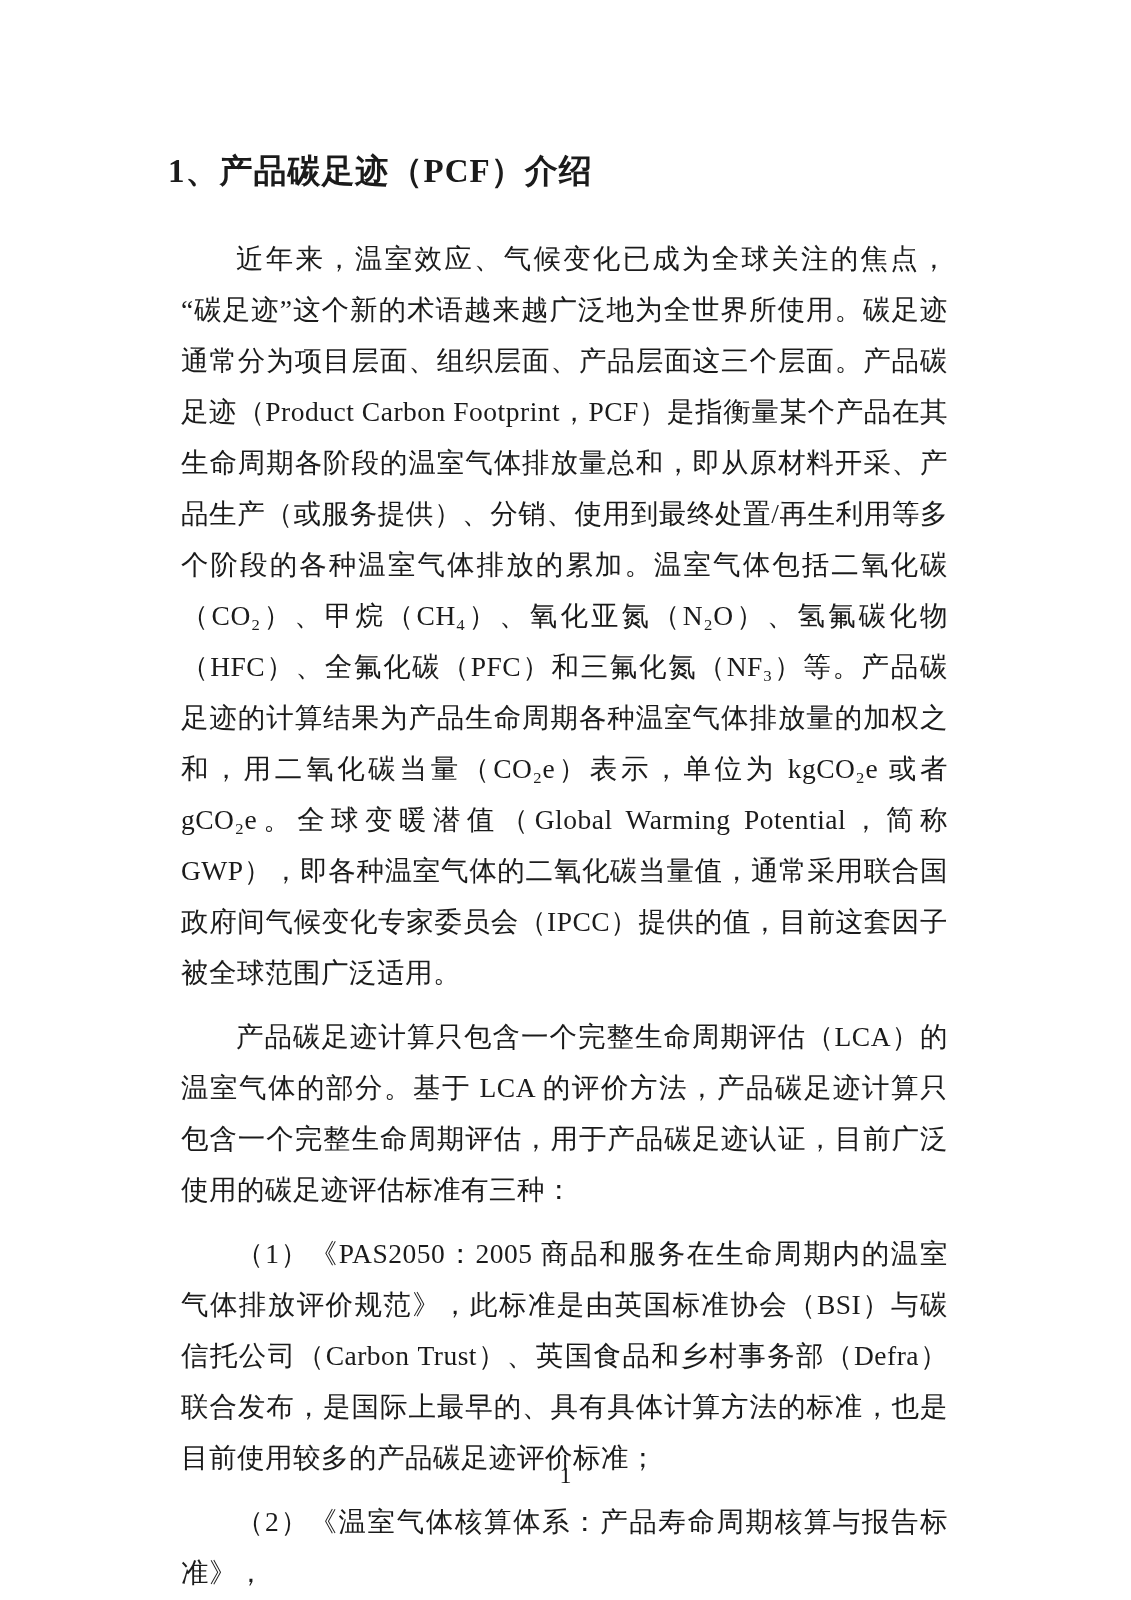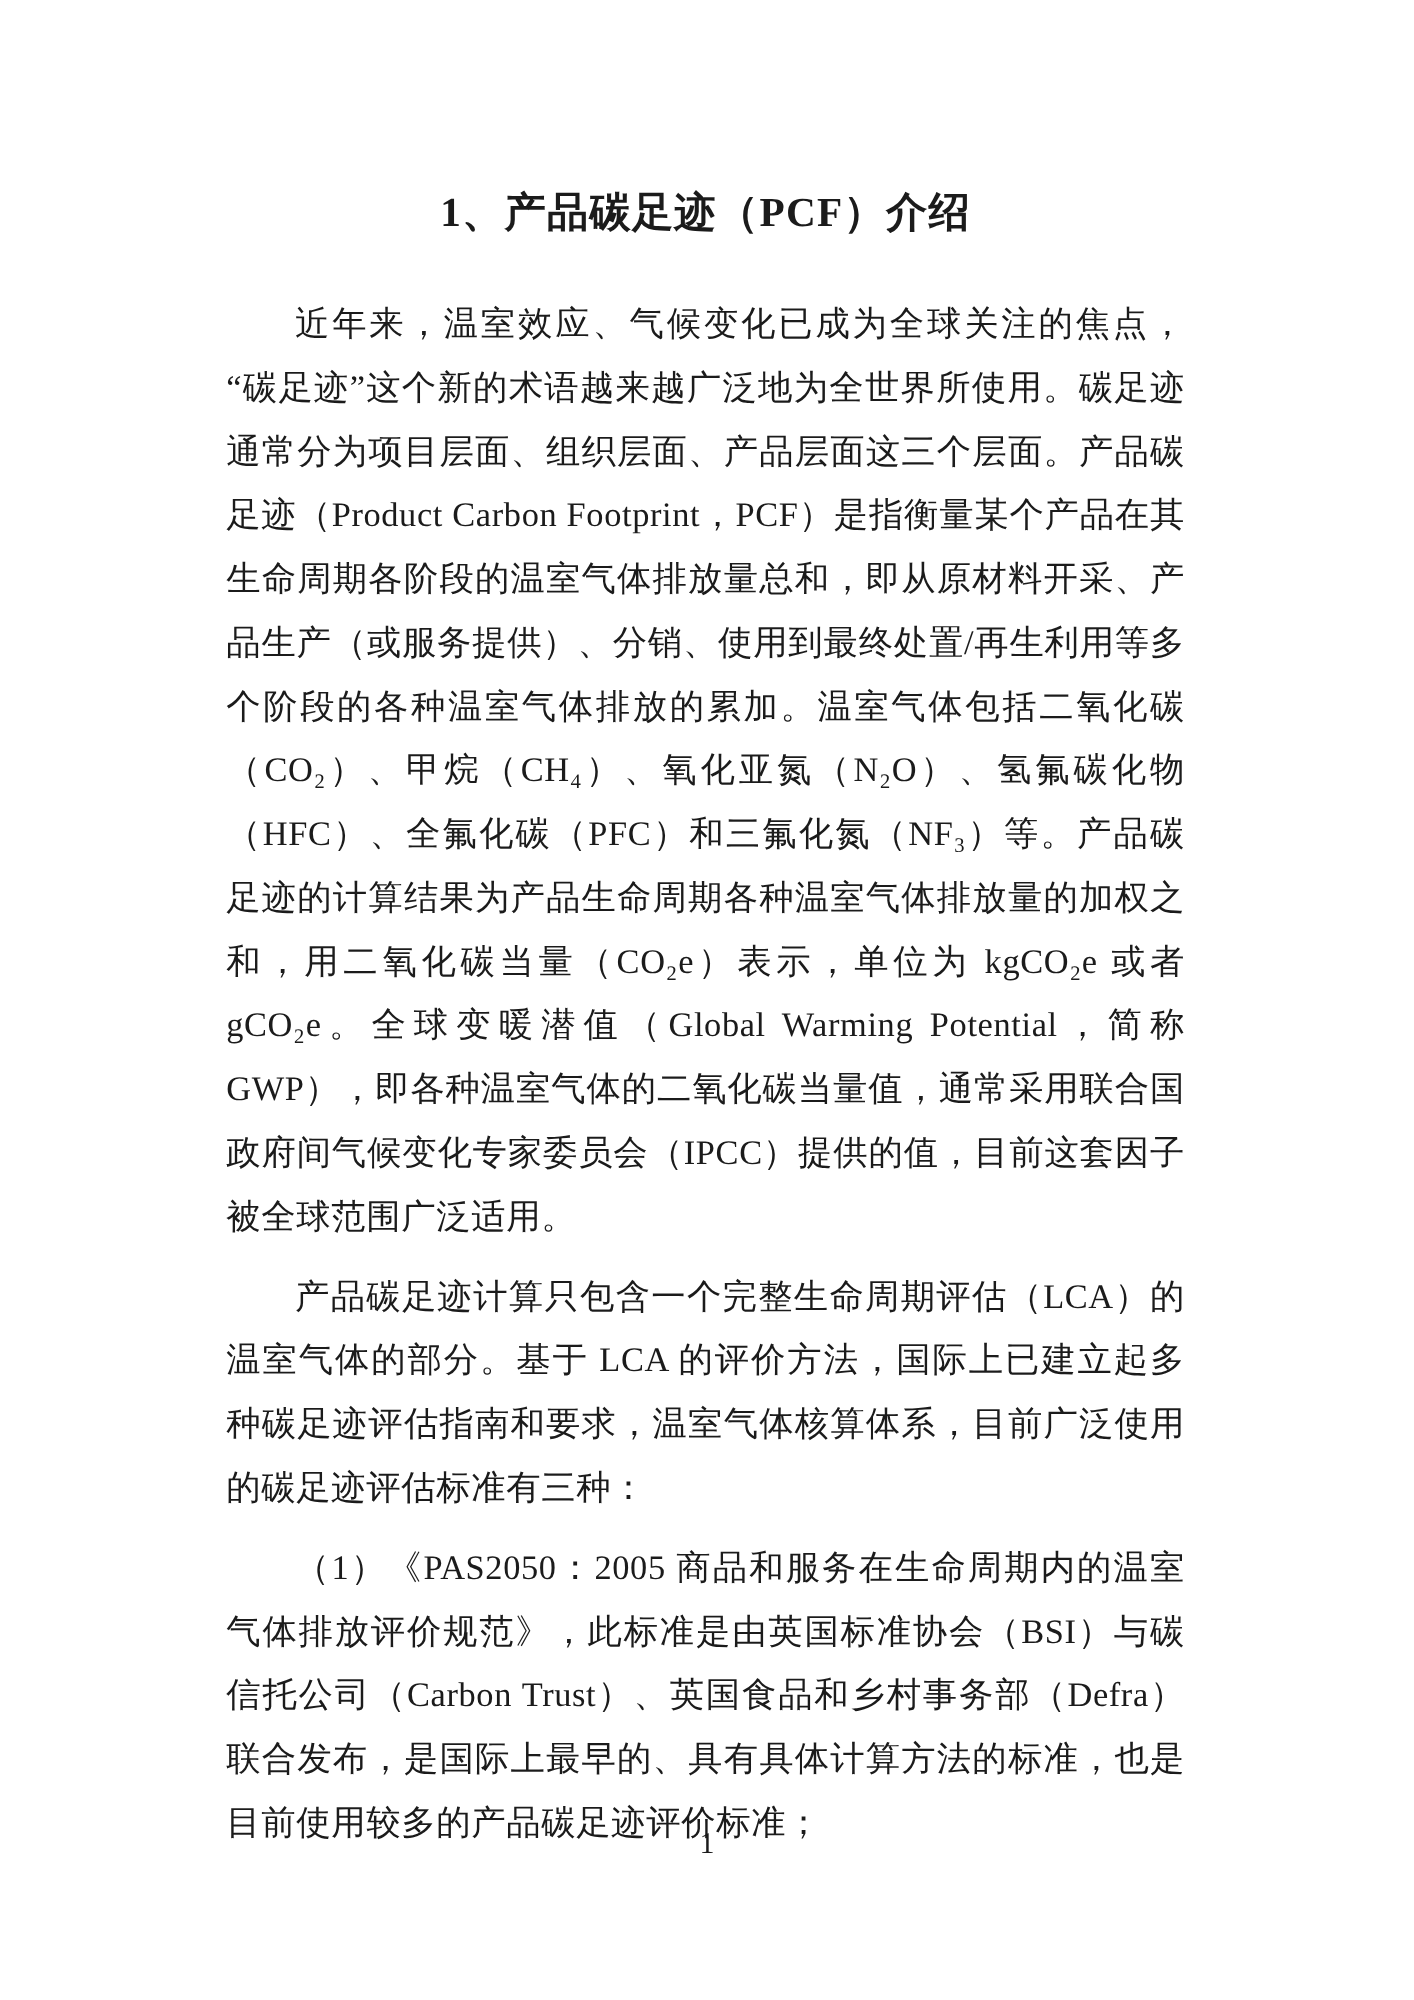--- a/index.html
+++ b/index.html
@@ -21,21 +21,20 @@
     width: 793px;
     color: #1b1b1b;
   }
   .doc-heading {
     font-size: 33px;
     font-weight: bold;
     line-height: 1.3;
     margin: 0 0 40px 0;
     letter-spacing: 1px;
     white-space: nowrap;
-    text-align: center;
   }
   .doc-paragraph {
     font-size: 27.5px;
     line-height: 51px;
     text-align: justify;
     text-justify: inter-ideograph;
     text-indent: 2em;
     margin: 13px;
     letter-spacing: 0.5px;
   }
@@ -51,19 +50,20 @@
   }
 </style>
 </head>
 <body>
 
 <div class="page">
   <h1 class="doc-heading">1、产品碳足迹（PCF）介绍</h1>
 
   <p class="doc-paragraph">近年来，温室效应、气候变化已成为全球关注的焦点，“碳足迹”这个新的术语越来越广泛地为全世界所使用。碳足迹通常分为项目层面、组织层面、产品层面这三个层面。产品碳足迹（Product Carbon Footprint，PCF）是指衡量某个产品在其生命周期各阶段的温室气体排放量总和，即从原材料开采、产品生产（或服务提供）、分销、使用到最终处置/再生利用等多个阶段的各种温室气体排放的累加。温室气体包括二氧化碳（CO₂）、甲烷（CH₄）、氧化亚氮（N₂O）、氢氟碳化物（HFC）、全氟化碳（PFC）和三氟化氮（NF₃）等。产品碳足迹的计算结果为产品生命周期各种温室气体排放量的加权之和，用二氧化碳当量（CO₂e）表示，单位为 kgCO₂e 或者 gCO₂e。全球变暖潜值（Global Warming Potential，简称 GWP），即各种温室气体的二氧化碳当量值，通常采用联合国政府间气候变化专家委员会（IPCC）提供的值，目前这套因子被全球范围广泛适用。</p>
 
-  <p class="doc-paragraph">产品碳足迹计算只包含一个完整生命周期评估（LCA）的温室气体的部分。基于 LCA 的评价方法，国际上已建立起多种碳足迹评估指南和要求，温室气体核算体系，目前广泛使用的碳足迹评估标准有三种：</p>
+  <p class="doc-paragraph">产品碳足迹计算只包含一个完整生命周期评估（LCA）的温室气体的部分。基于 LCA 的评价方法，产品碳足迹计算只包含一个完整生命周期评估，用于产品碳足迹认证，目前广泛使用的碳足迹评估标准有三种：</p>
 
   <p class="doc-paragraph">（1）《PAS2050：2005 商品和服务在生命周期内的温室气体排放评价规范》，此标准是由英国标准协会（BSI）与碳信托公司（Carbon Trust）、英国食品和乡村事务部（Defra）联合发布，是国际上最早的、具有具体计算方法的标准，也是目前使用较多的产品碳足迹评价标准；</p>
 
+  <p class="doc-paragraph">（2）《温室气体核算体系：产品寿命周期核算与报告标准》，</p>
 </div>
 
 <div class="page-number">1</div>
 
 </body></html>

